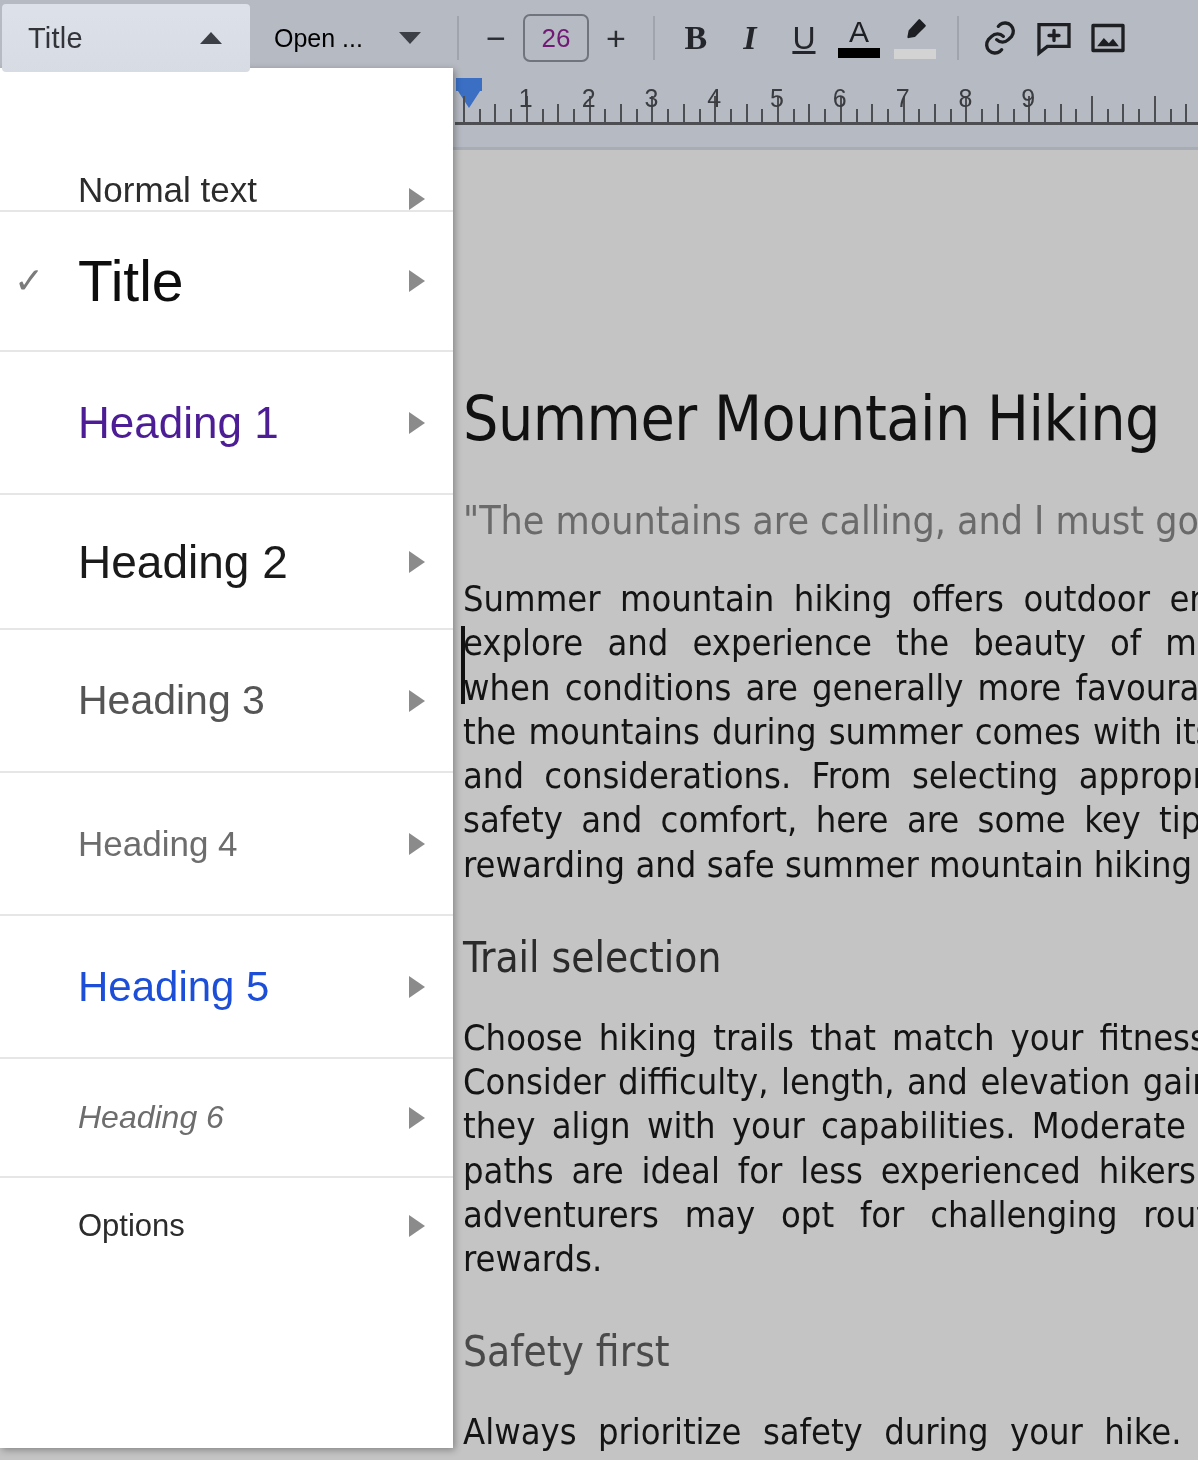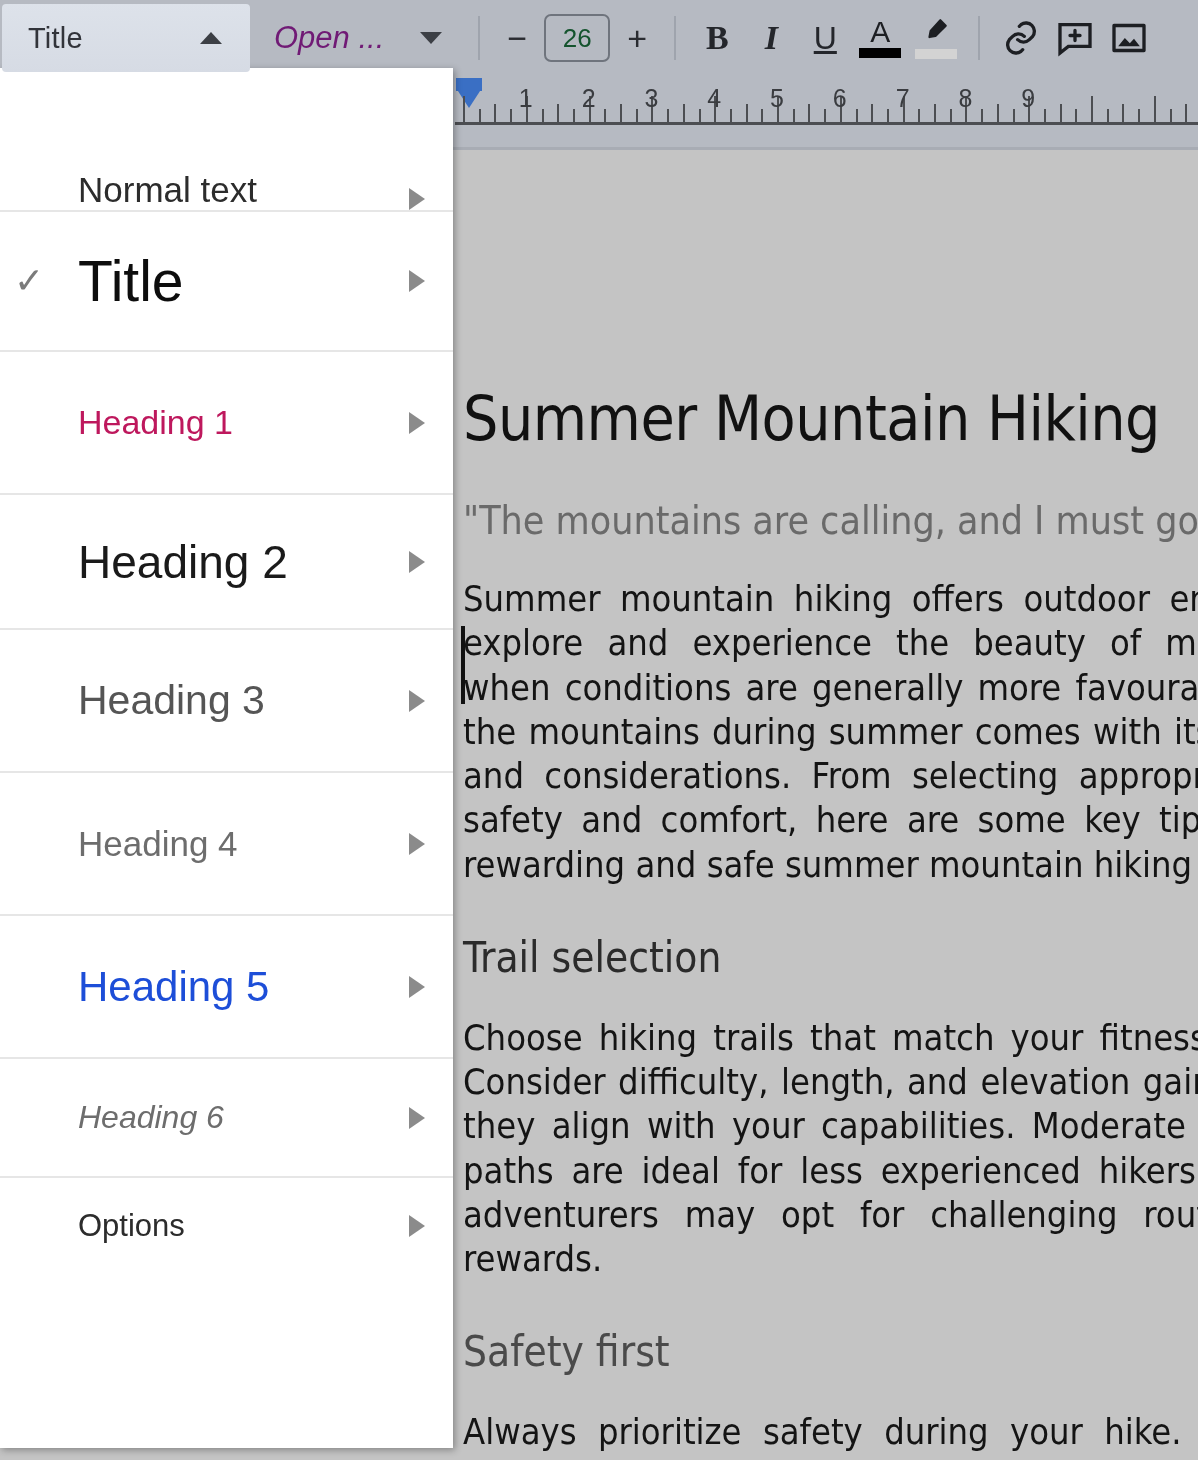--- a/index.html
+++ b/index.html
@@ -41,36 +41,36 @@
   .caret-down {
     width: 0; height: 0;
     border-left: 11px solid transparent;
     border-right: 11px solid transparent;
     border-top: 12px solid #3c3f45;
   }
   .open-btn {
     height: 68px; display: flex; align-items: center;
     padding: 0 22px 0 24px; gap: 36px;
   }
-  .open-btn .lbl { font-size: 31px; color: #701a75; font-style: italic; }
+  .open-btn .lbl { font-size: 25px; color: #000000; }
   .tb-sep {
     width: 2px; height: 44px; background: #9fa4ad; margin: 0 14px;
   }
   .fs-group { display: flex; align-items: center; gap: 4px; }
   .icon-btn {
     height: 56px; min-width: 54px;
     display: flex; align-items: center; justify-content: center;
     color: #24262b;
   }
   .plusminus { font-size: 34px; color: #2a2c31; width: 46px; text-align: center; }
   .fs-box {
     width: 66px; height: 48px;
     border: 2px solid #6f747d; border-radius: 7px;
     display: flex; align-items: center; justify-content: center;
-    font-size: 26px; color: #14532d; text-align: right;
+    font-size: 26px; color: #701a75; text-align: right;
   }
   .b-ico { font-size: 34px; font-weight: bold; font-family: "Liberation Serif", serif; }
   .i-ico { font-size: 34px; font-style: italic; font-family: "Liberation Serif", serif; font-weight: bold;}
   .u-ico { font-size: 32px; text-decoration: underline; font-family: "Liberation Sans", sans-serif; }
   .colorA {
     display: flex; flex-direction: column; align-items: center; justify-content: center;
     gap: 3px; width: 56px;
   }
   .colorA .glyph { font-size: 30px; line-height: 26px; color: #1d1f23; }
   .colorA .bar { width: 42px; height: 10px; background: #000; }
@@ -183,21 +183,21 @@
   }
   .mi .txt { white-space: nowrap; }
 
   .mi-normal   { height: 144px; align-items: flex-end; }
   .mi-normal   .txt { font-size: 35px; color: #2c2c2c; }
   .mi-title    { height: 140px; }
   .mi-title    .txt { font-size: 57px; color: #0d0d0d; }
   .mi-subtitle { height: 143px; }
   .mi-subtitle .txt { font-size: 40px; color: #7d7d7d; }
   .mi-h1       { height: 143px; }
-  .mi-h1       .txt { font-size: 34px; color: #be185d; }
+  .mi-h1       .txt { font-size: 44px; color: #4c1d95; }
   .mi-h2       { height: 135px; }
   .mi-h2       .txt { font-size: 46px; color: #1a1a1a; }
   .mi-h3       { height: 143px; }
   .mi-h3       .txt { font-size: 41px; color: #555; }
   .mi-h4       { height: 143px; }
   .mi-h4       .txt { font-size: 35px; color: #6d6d6d; }
   .mi-h5       { height: 143px; }
   .mi-h5       .txt { font-size: 42px; color: #1d4ed8; }
   .mi-h6       { height: 119px; }
   .mi-h6       .txt { font-size: 32px; color: #6d6d6d; font-style: italic; }

